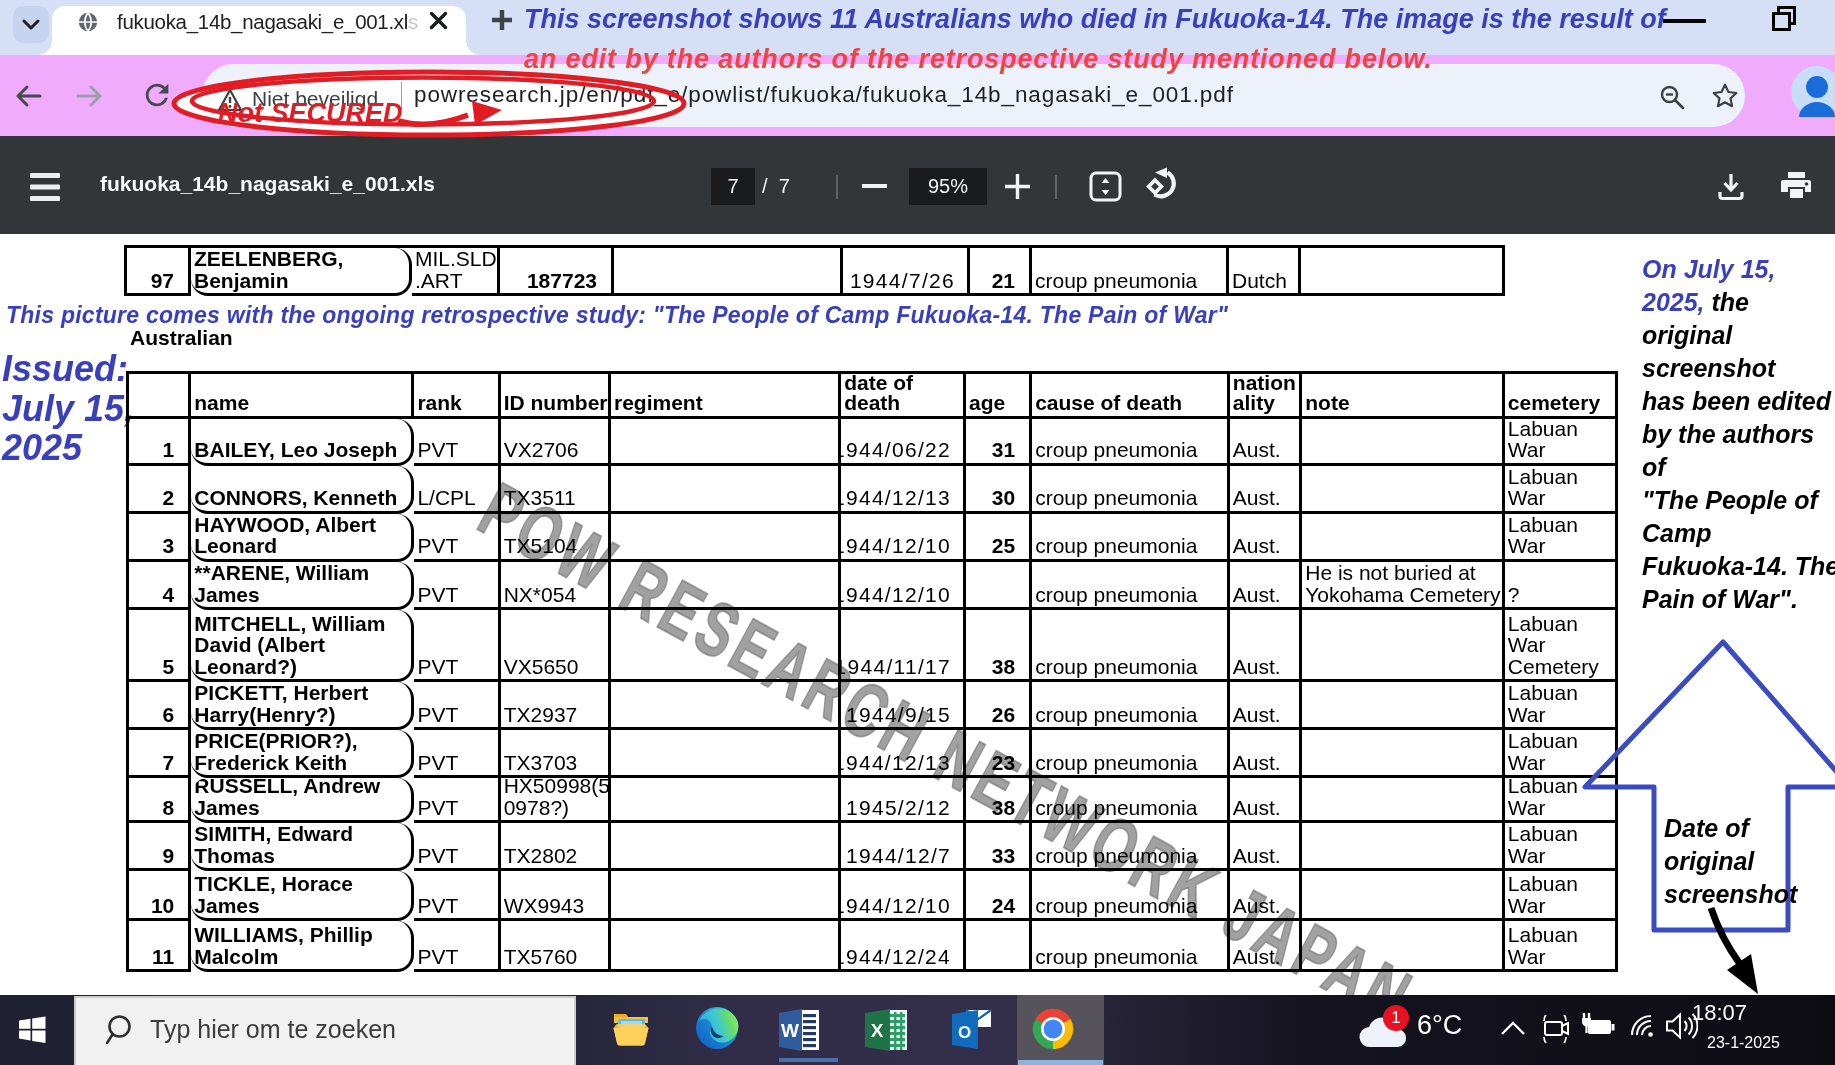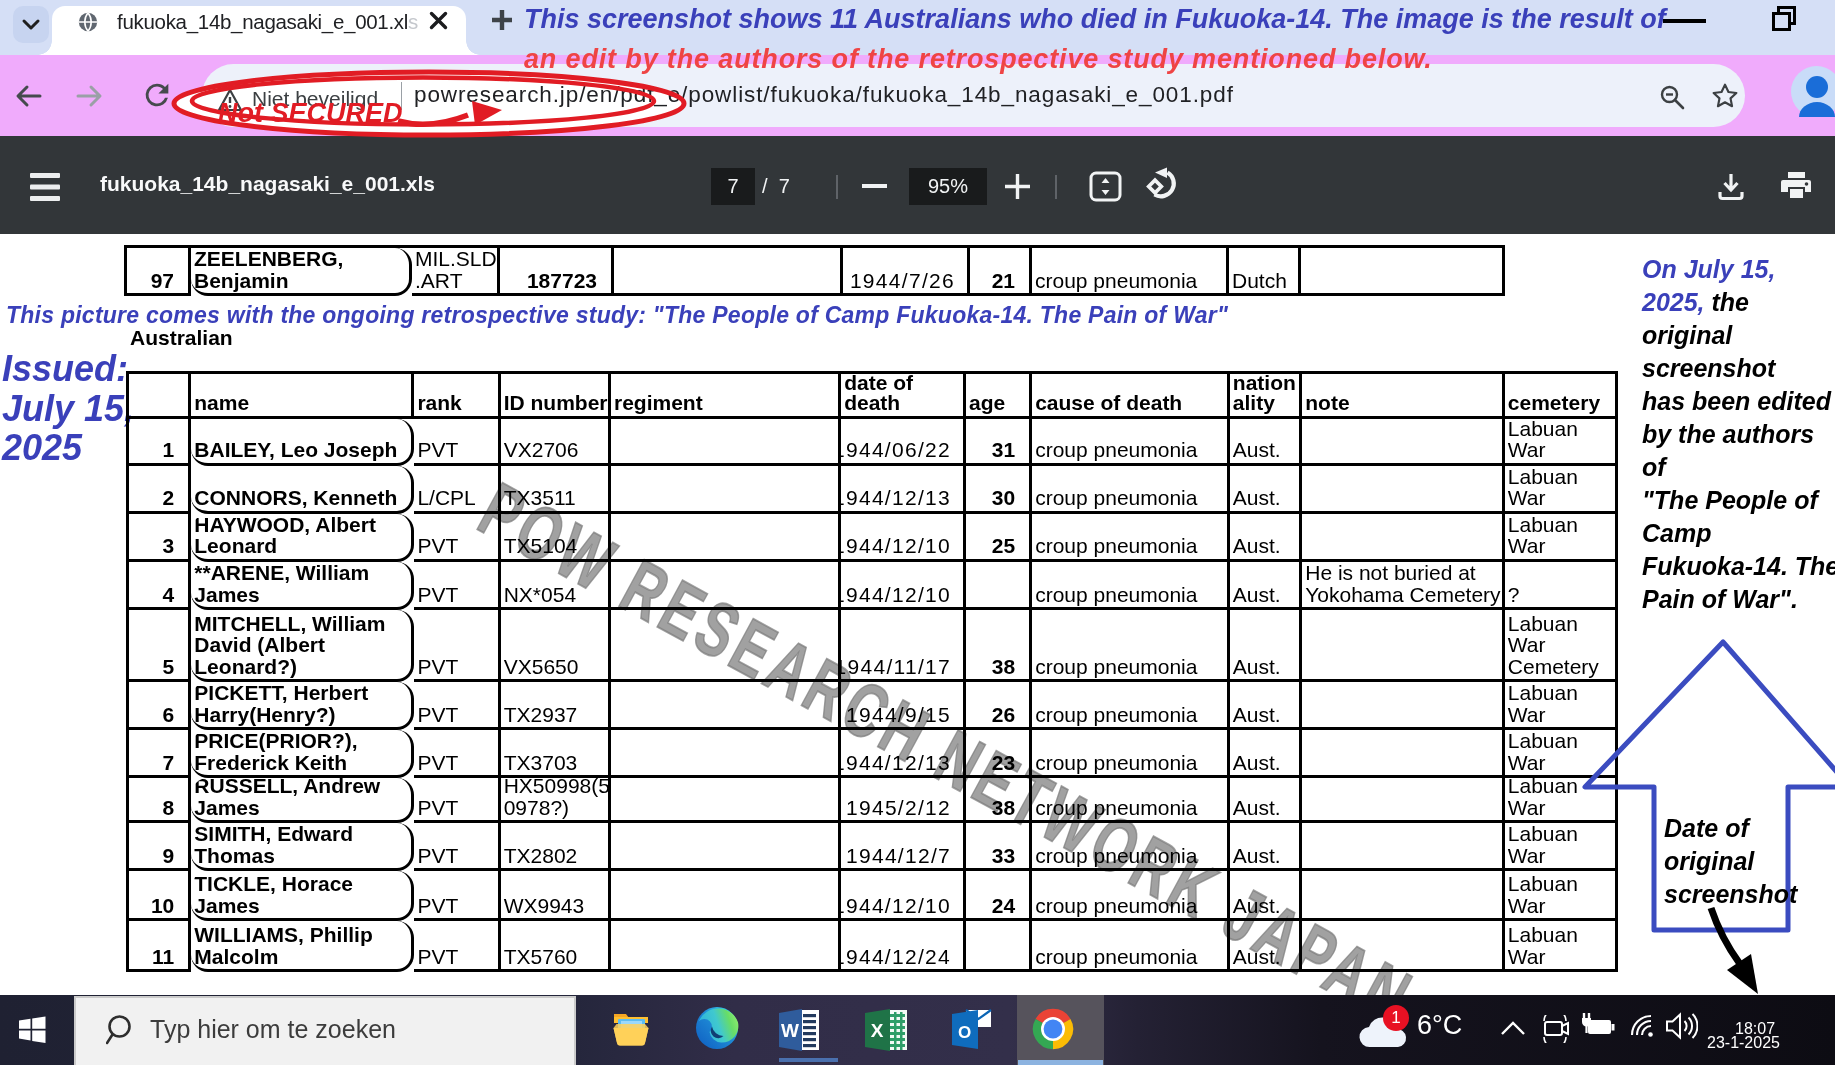--- a/index.html
+++ b/index.html
@@ -519,21 +519,21 @@
     <path d="M6.5 14 v7" stroke="#fff" stroke-width="2.2"></path>
   </svg>
   <svg class="abs" style="left:1626px;top:14px;" width="30" height="30" viewBox="0 0 30 30">
     <path d="M6 26 A19 19 0 0 1 25 7 M11 26 A14 14 0 0 1 25 12 M16 26 A9 9 0 0 1 25 17" fill="none" stroke="#fff" stroke-width="2.1"></path>
     <circle cx="24.5" cy="25.5" r="2.3" fill="#fff"></circle>
   </svg>
   <svg class="abs" style="left:1665px;top:16px;" width="33" height="30" viewBox="0 0 33 30">
     <path d="M2 10.5 h5.5 l7.5 -7 v23 l-7.5 -7 H2 Z" fill="none" stroke="#fff" stroke-width="2"></path>
     <path d="M19.5 10 a7 7 0 0 1 0 10 M23.5 6.5 a12 12 0 0 1 0 17 M27.5 3 a17 17 0 0 1 0 24" fill="none" stroke="#fff" stroke-width="2"></path>
   </svg>
-  <div class="abs" style="left:1735px;top:5px;font-size:16px;color:#fff;margin-top:20px;">18:07</div>
+  <div class="abs" style="left:1692px;top:5px;font-size:22px;color:#fff;">18:07</div>
   <div class="abs" style="left:1707px;top:39px;font-size:16px;color:#fff;">23-1-2025</div>
 </div>
 
 <div class="abs" style="left:0;top:0;width:720px;height:136px;overflow:hidden;z-index:20;">
   <svg width="720" height="160" viewBox="0 0 720 160">
     <ellipse cx="429" cy="103" rx="255" ry="31" fill="#ffffff"></ellipse>
   </svg>
 </div>
 <svg class="abs" style="left:0px;top:0px;z-index:40;" width="720" height="160" viewBox="0 0 720 160">
   <ellipse cx="429" cy="103.5" rx="255" ry="31.5" fill="none" stroke="#e11c24" stroke-width="5"></ellipse>

